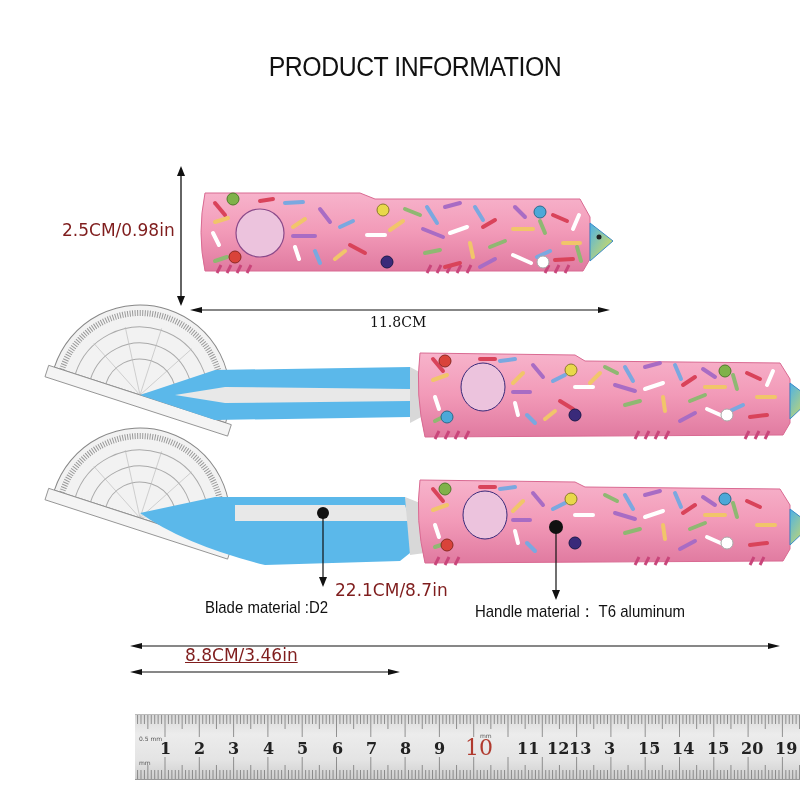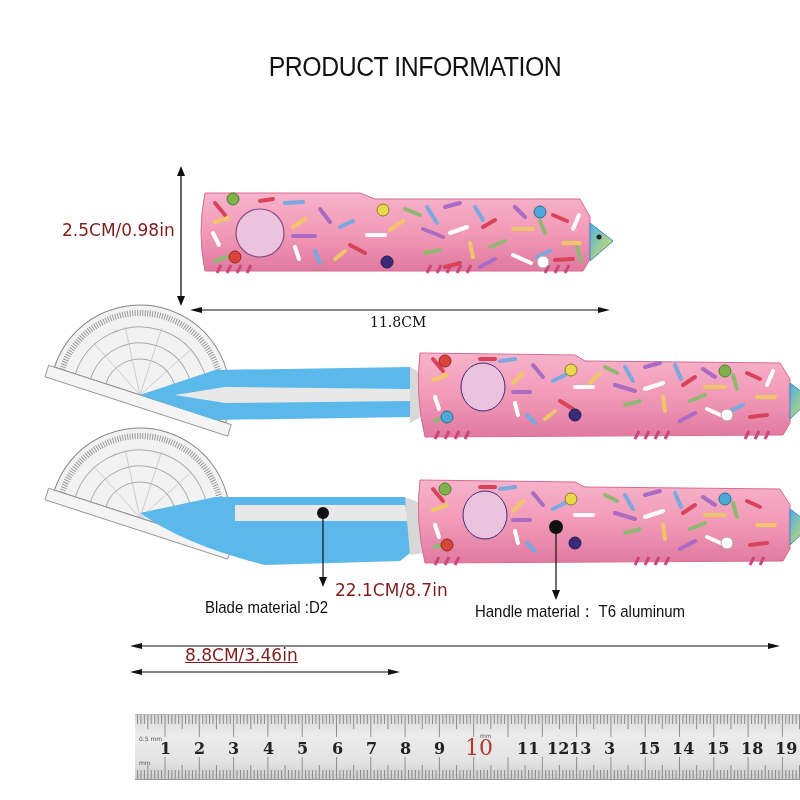--- a/index.html
+++ b/index.html
@@ -726,16 +726,16 @@
   <span class="ruler-num" style="left:265px;">8</span>
   <span class="ruler-num" style="left:299px;">9</span>
   <span class="ruler-num red" style="left:330px;">10</span>
   <span class="ruler-num" style="left:366px;margin-left:16px;">11</span>
   <span class="ruler-num" style="left:380px;margin-left:32px;">12</span>
   <span class="ruler-num" style="left:434px;">13</span>
   <span class="ruler-num" style="left:469px;">3</span>
   <span class="ruler-num" style="left:503px;">15</span>
   <span class="ruler-num" style="left:537px;">14</span>
   <span class="ruler-num" style="left:572px;">15</span>
-  <span class="ruler-num" style="left:606px;">18</span>
+  <span class="ruler-num" style="left:606px;">20</span>
   <span class="ruler-num" style="left:640px;">19</span>
   <span class="ruler-num red" style="left:664px;">2</span>
 </div>
 
 </body></html>

